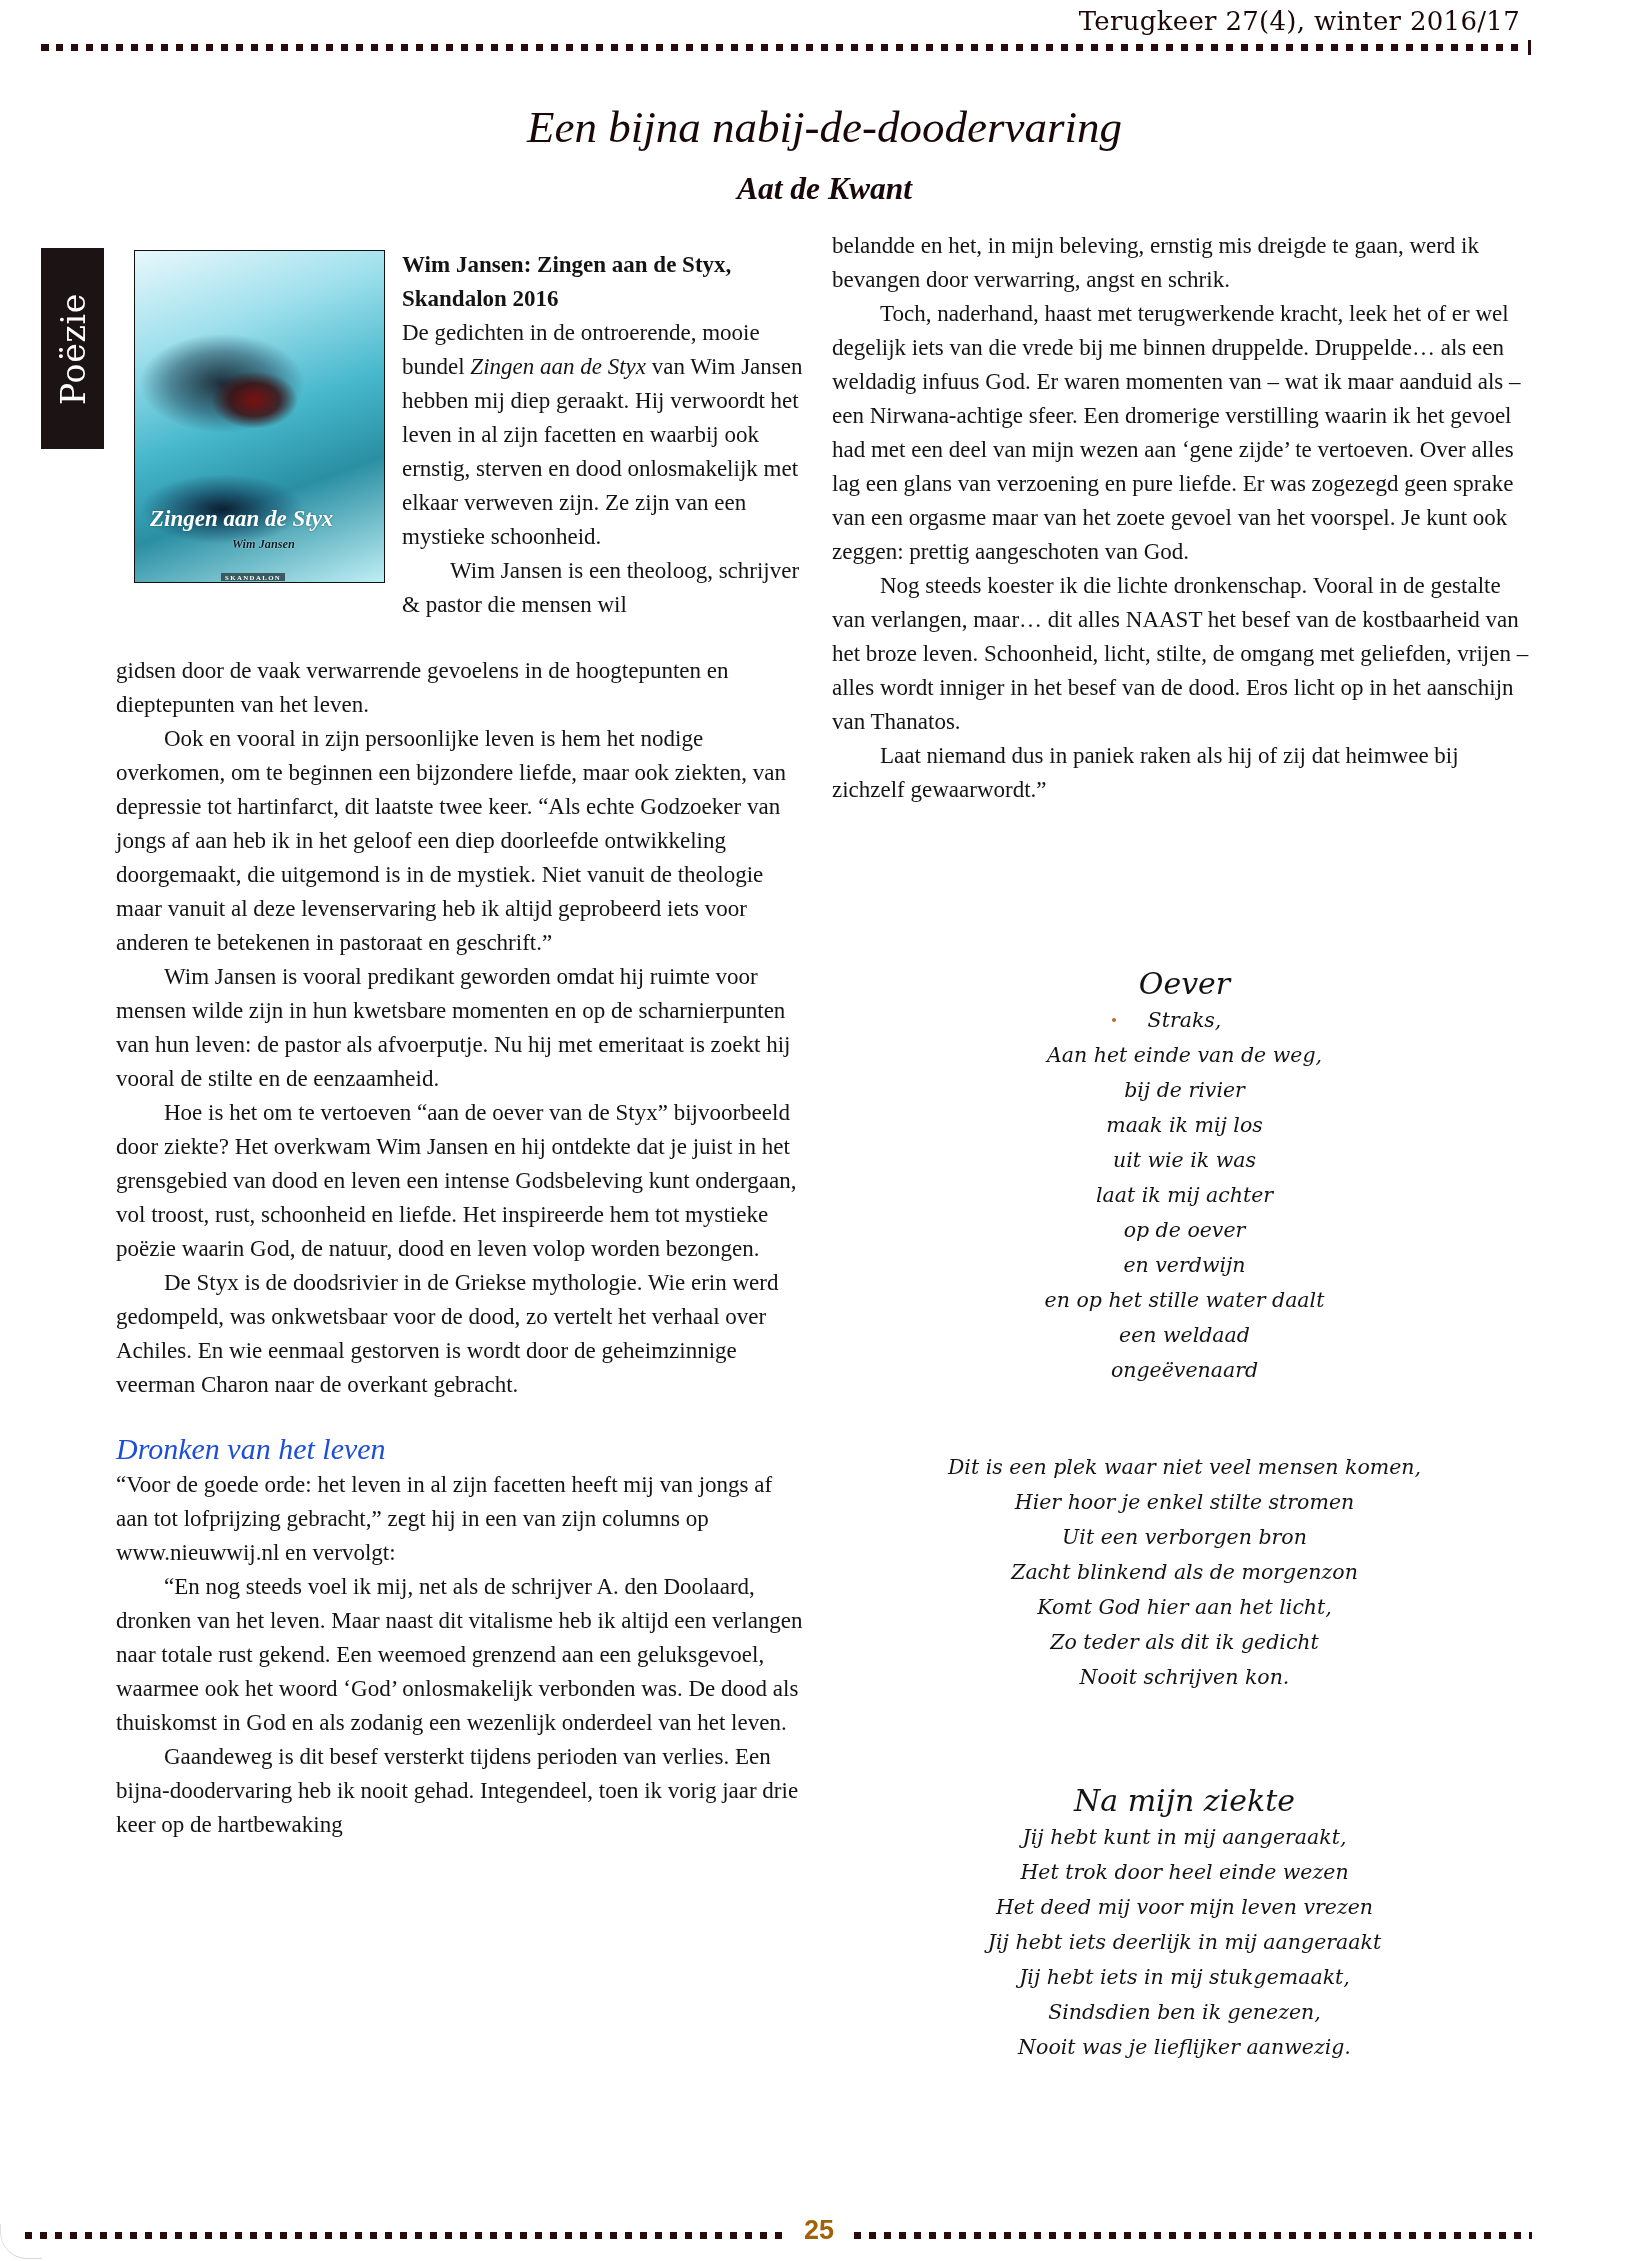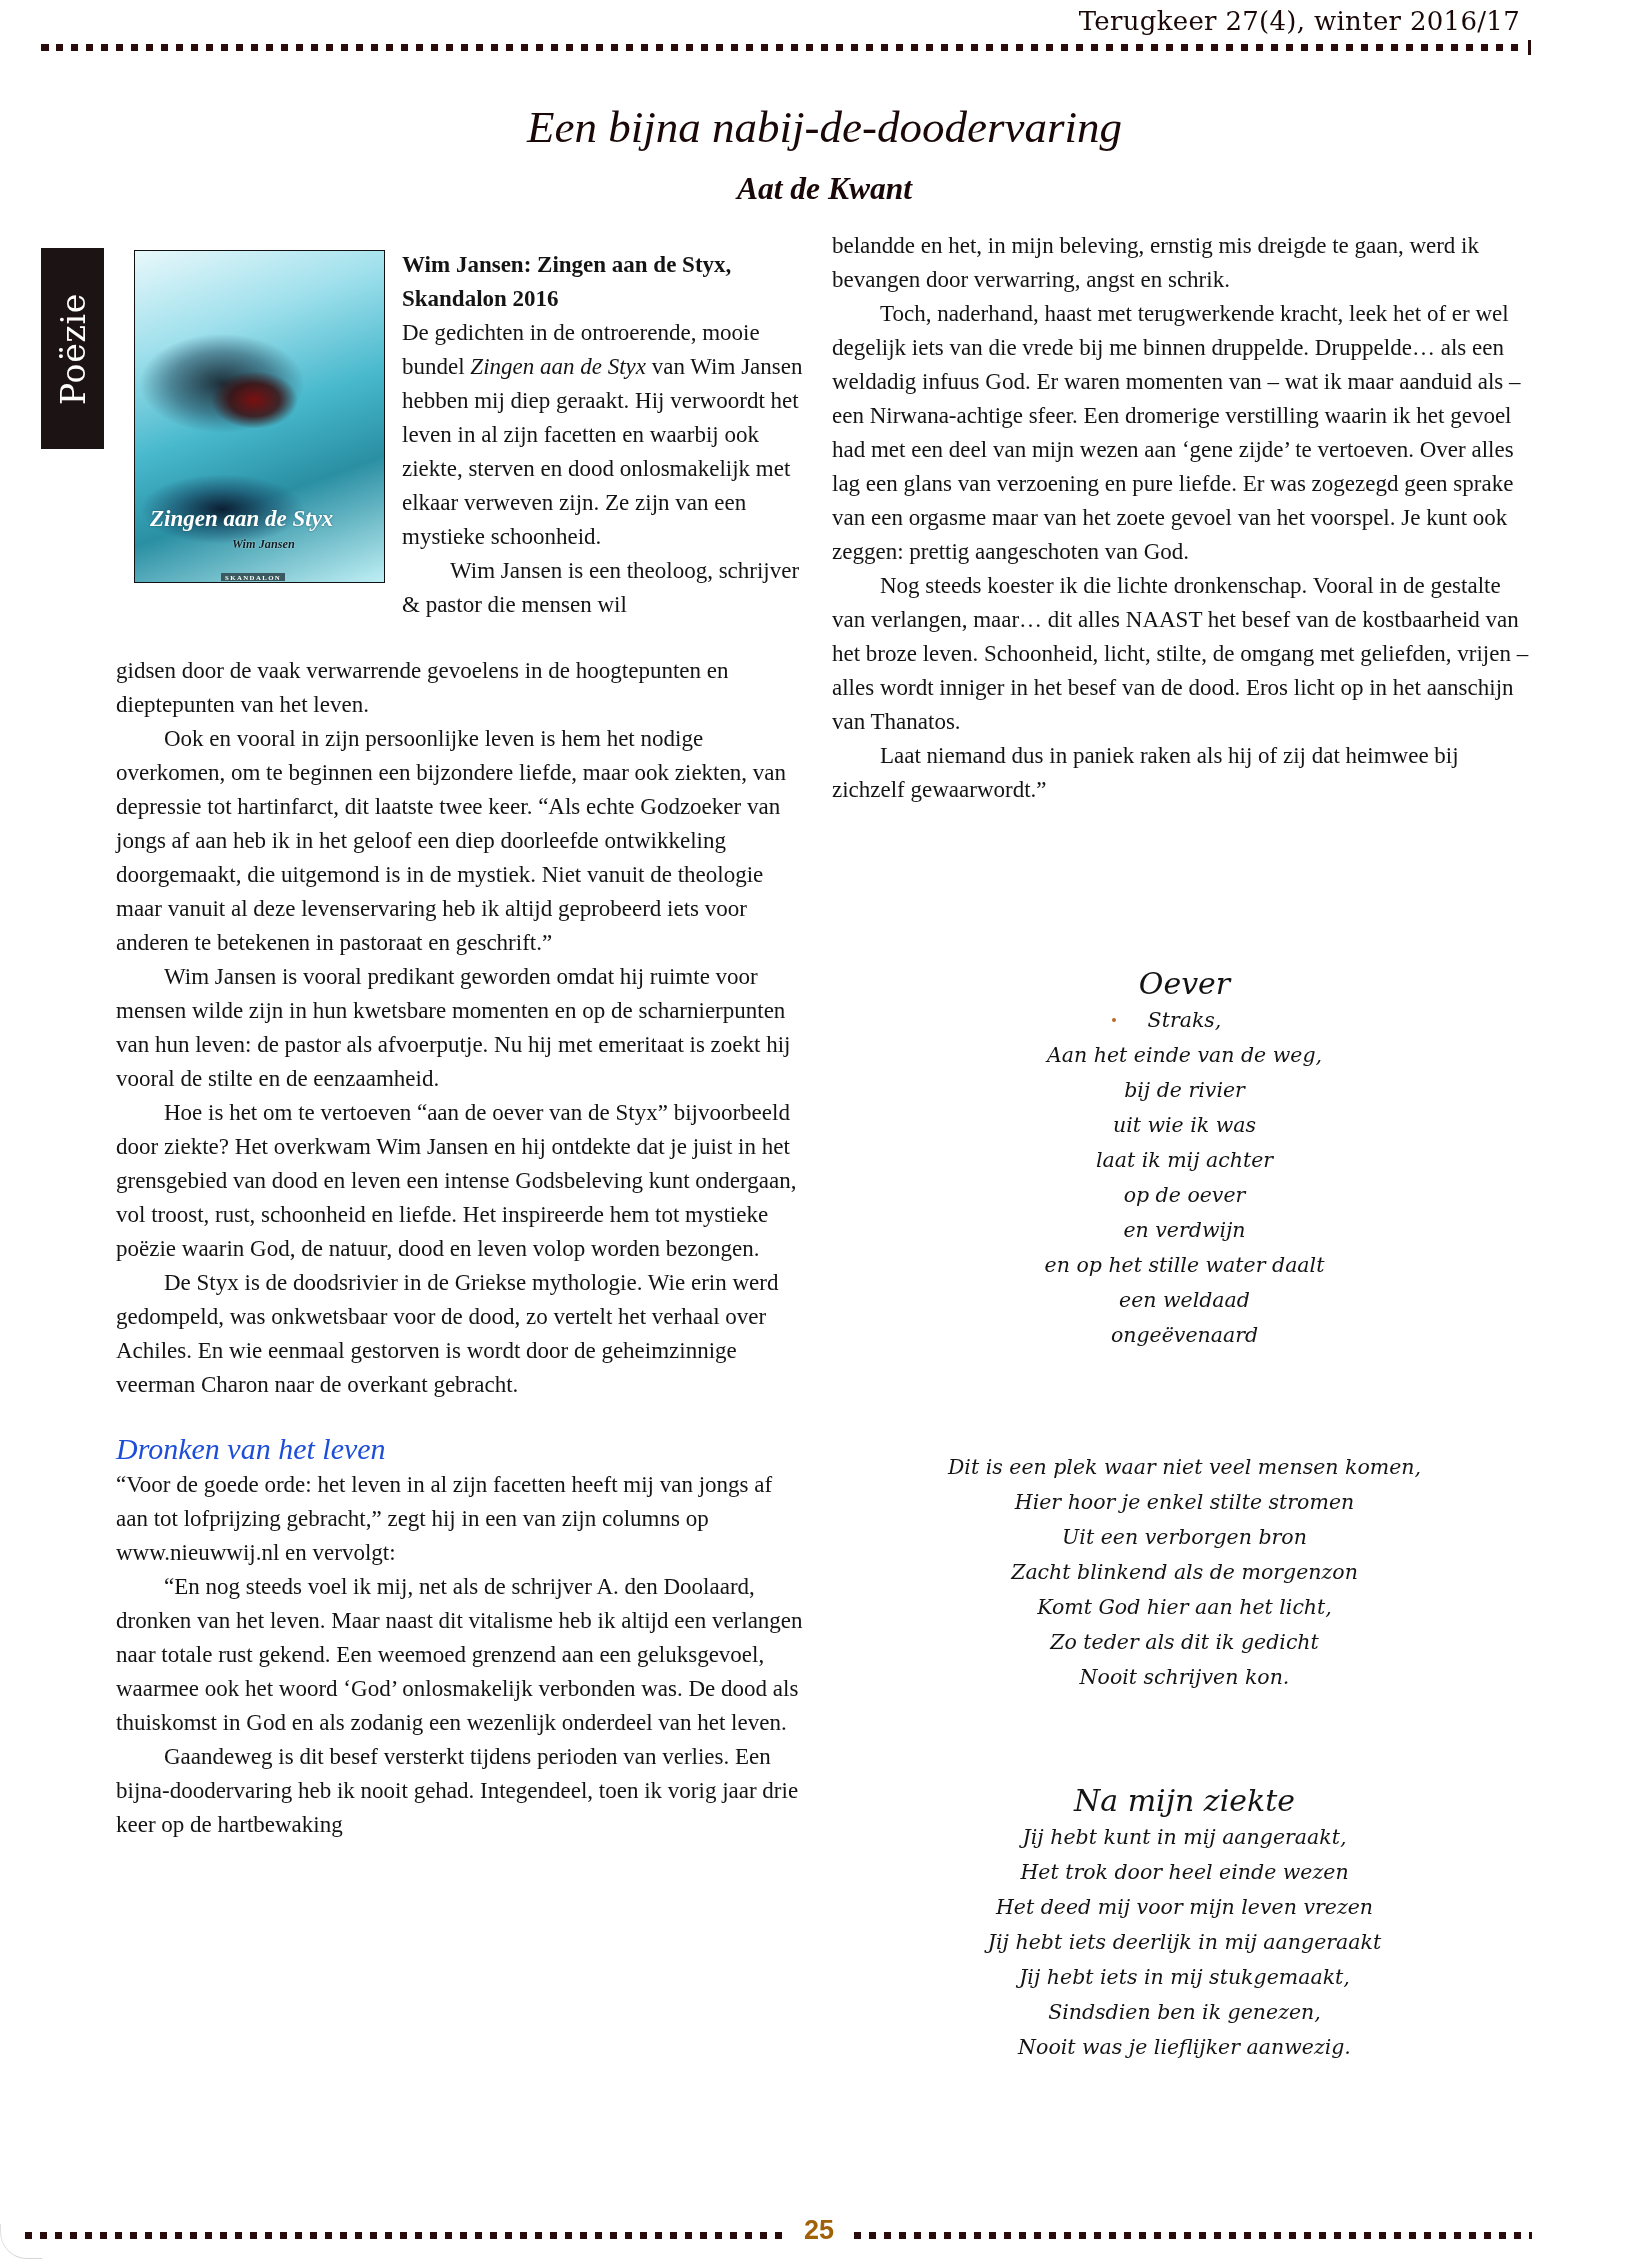--- a/index.html
+++ b/index.html
@@ -73,21 +73,21 @@
 </div>
 
 <div class="abs" id="book-cover">
   <div id="cover-title">Zingen aan de Styx</div>
   <div id="cover-author">Wim Jansen</div>
   <div id="cover-publisher">SKANDALON</div>
 </div>
 
 <div class="col" id="left-top">
   <p class="bold">Wim Jansen: Zingen aan de Styx, Skandalon 2016</p>
-  <p><span>De gedichten in de ontroerende, mooie bundel </span><i>Zingen aan de Styx</i><span> van Wim Jansen hebben mij diep geraakt. Hij verwoordt het leven in al zijn facetten en waarbij ook ziekte, sterven en dood onlosmakelijk met elkaar verweven zijn. Ze zijn van een mystieke schoonheid.</span></p>
+  <p><span>De gedichten in de ontroerende, mooie bundel </span><i>Zingen aan de Styx</i><span> van Wim Jansen hebben mij diep geraakt. Hij verwoordt het leven in al zijn facetten en waarbij ook ernstig, sterven en dood onlosmakelijk met elkaar verweven zijn. Ze zijn van een mystieke schoonheid.</span></p>
   <p class="ind">Wim Jansen is een theoloog, schrijver &amp; pastor die mensen wil</p>
 </div>
 
 <div class="col" id="left-main">
   <p>gidsen door de vaak verwarrende gevoelens in de hoogtepunten en dieptepunten van het leven.</p>
   <p class="ind">Ook en vooral in zijn persoonlijke leven is hem het nodige overkomen, om te beginnen een bijzondere liefde, maar ook ziekten, van depressie tot hartinfarct, dit laatste twee keer. “Als echte Godzoeker van jongs af aan heb ik in het geloof een diep doorleefde ontwikkeling doorgemaakt, die uitgemond is in de mystiek. Niet vanuit de theologie maar vanuit al deze levenservaring heb ik altijd geprobeerd iets voor anderen te betekenen in pastoraat en geschrift.”</p>
   <p class="ind">Wim Jansen is vooral predikant  geworden omdat hij ruimte voor mensen wilde zijn in hun kwetsbare momenten en op de scharnierpunten van hun leven: de pastor als afvoerputje. Nu hij met emeritaat is zoekt hij vooral de stilte en de eenzaamheid.</p>
   <p class="ind">Hoe is het om te vertoeven “aan de oever van de Styx” bijvoorbeeld door ziekte?  Het overkwam Wim Jansen en hij ontdekte dat je juist in het grensgebied van dood en leven een intense Godsbeleving kunt ondergaan, vol troost, rust, schoonheid en liefde. Het inspireerde hem tot mystieke poëzie waarin God, de natuur, dood en leven volop worden bezongen.</p>
   <p class="ind">De Styx is de doodsrivier in de Griekse mythologie. Wie erin werd gedompeld, was onkwetsbaar voor de dood, zo vertelt het verhaal over Achiles. En wie eenmaal gestorven is wordt door de geheimzinnige veerman Charon naar de overkant gebracht.</p>
   <p id="subhead">Dronken van het leven</p>
@@ -104,20 +104,21 @@
 </div>
 
 <div class="abs" id="stray-dot"></div>
 
 <div class="poem" id="poem-oever">
   <h3>Oever</h3>
   <div class="lines">
       <div class="line">Straks,</div>
       <div class="line">Aan het einde van de  weg,</div>
       <div class="line">bij de rivier</div>
+      <div class="line">maak ik mij los</div>
       <div class="line">uit wie ik was</div>
       <div class="line">laat ik mij achter</div>
       <div class="line">op de oever</div>
       <div class="line">en verdwijn</div>
       <div class="line">en op het stille water daalt</div>
       <div class="line">een weldaad</div>
       <div class="line">ongeëvenaard</div>
     </div>
 </div>
 <div class="poem" id="poem-dicht">

